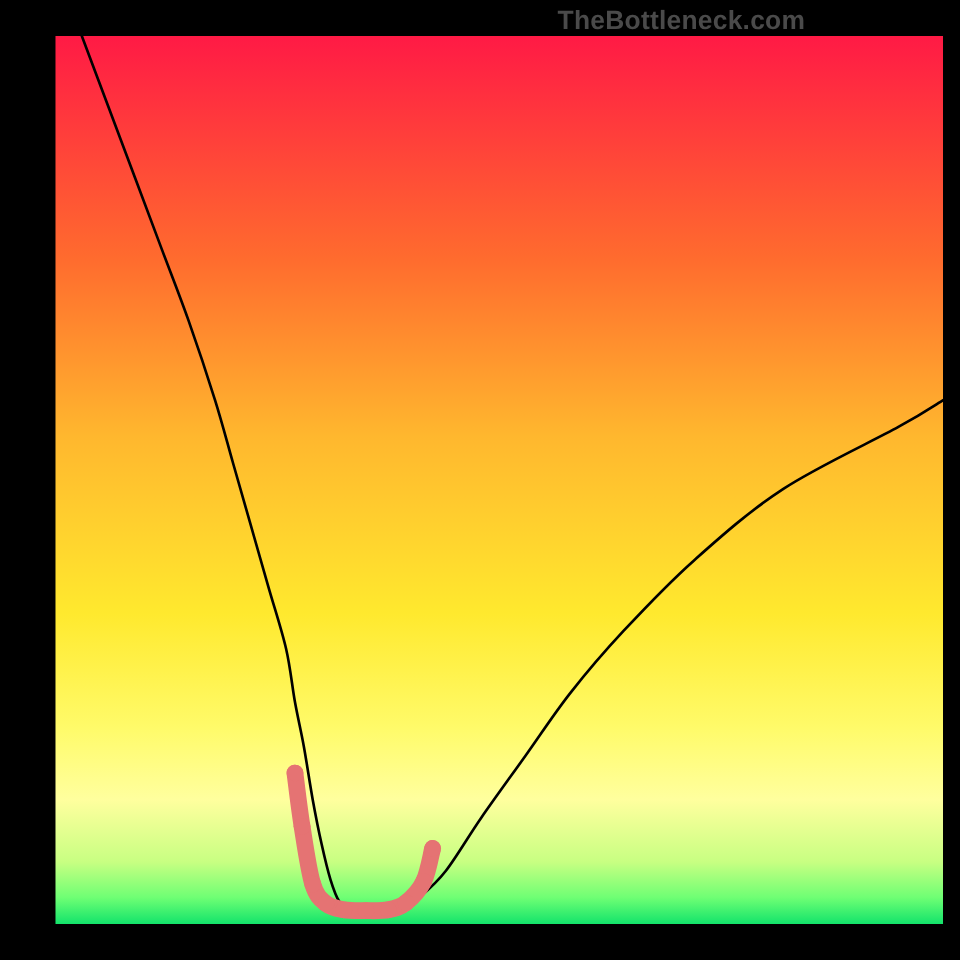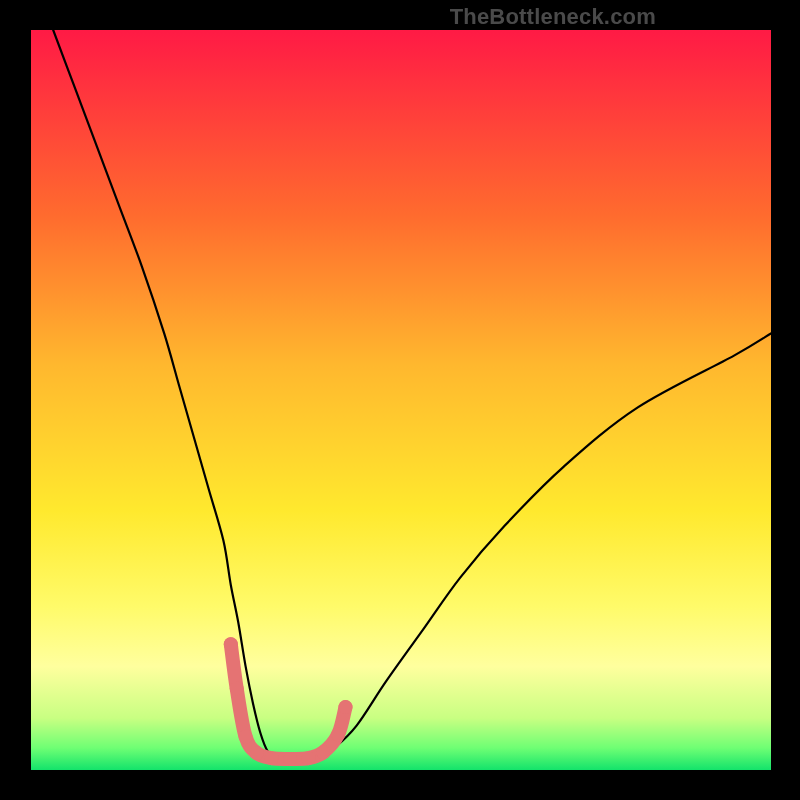--- a/index.html
+++ b/index.html
@@ -5,21 +5,21 @@
   html, body {
     margin: 0;
     padding: 0;
     width: 800px;
     height: 800px;
     background: #000;
     overflow: hidden;
   }
   .frame {
     position: absolute;
-    left: 1px;
+    left: 16px;
     top: 0;
     width: 667px;
     height: 800px;
     background: #000;
   }
   .plot {
     position: absolute;
     left: 30px;
     top: 30px;
     width: 740px;

